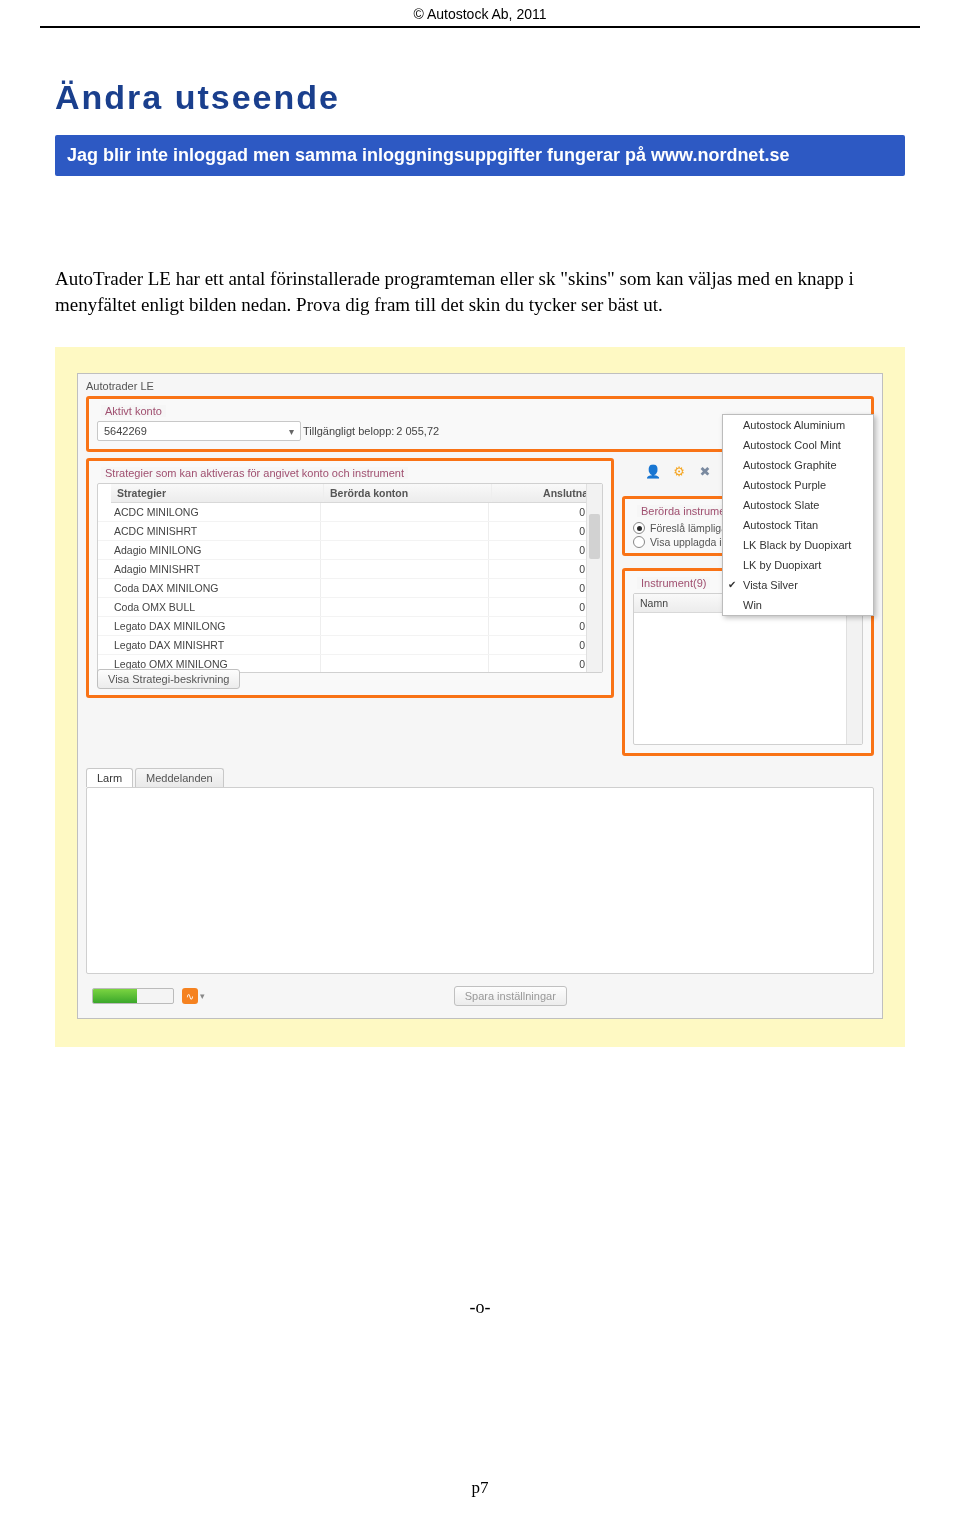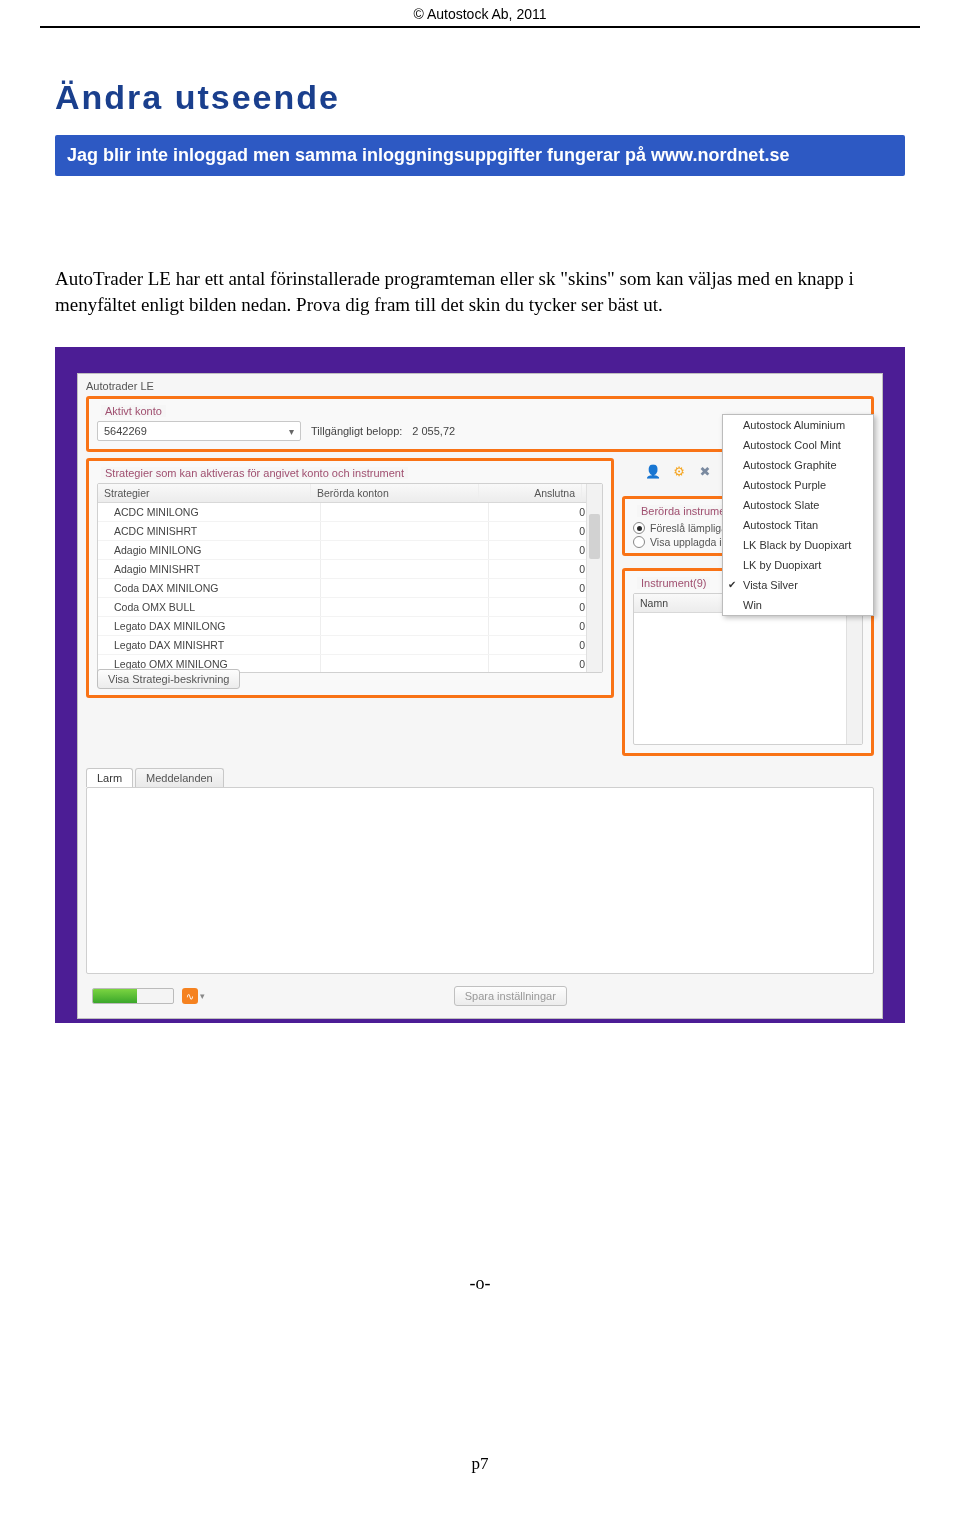--- a/index.html
+++ b/index.html
@@ -34,22 +34,22 @@
     font-weight: bold;
     border-radius: 2px;
   }
   .body-text {
     font-family: "Times New Roman", Times, serif;
     font-size: 19px;
     margin: 90px 0 30px 0;
     line-height: 1.35;
   }
   .screenshot-wrap {
-    background: #4c1d95;
-    padding: 26px 22px 4px 22px;
+    background: #fef9c3;
+    padding: 26px 22px 28px 22px;
   }
   .app-window {
     background: #f6f6f6;
     border: 1px solid #bfbfbf;
     padding: 6px 8px 8px 8px;
     font-size: 11px;
     color: #444;
     position: relative;
   }
   .app-title { color: #555; margin-bottom: 4px; }
@@ -61,21 +61,21 @@
     background: #f9f9f9;
   }
   .group-legend {
     font-size: 11px;
     color: #a05070;
     margin: -12px 0 4px 4px;
     background: #f6f6f6;
     display: inline-block;
     padding: 0 4px;
   }
-  .row { display: flex; align-items: center; gap: 10px; }
+  .row { display: flex; align-items: center; gap: 2px; }
   .combo {
     border: 1px solid #c8c8c8;
     background: #fff;
     padding: 3px 6px;
     width: 190px;
     display: flex;
     justify-content: space-between;
     align-items: center;
     border-radius: 2px;
     font-size: 11px;
@@ -113,21 +113,22 @@
     border-radius: 2px;
   }
   .grid-head, .grid-row {
     display:flex;
     font-size: 10.5px;
     color:#555;
   }
   .grid-head {
     background: linear-gradient(#f9f9f9,#ececec);
     border-bottom:1px solid #d8d8d8;
-    font-weight:normal;
+    font-weight:bold;
+    margin-left:13px;
   }
   .grid-head > div, .grid-row > div {
     padding: 3px 6px;
     border-right:1px solid #eee;
   }
   .c-strat { width: 200px; }
   .c-konto { width: 155px; }
   .c-ansl { width: 90px; text-align:right; }
   .grid-body { height: 170px; overflow:hidden; }
   .grid-row { border-bottom:1px solid #f3f3f3; color:#444;justify-content:center; }

